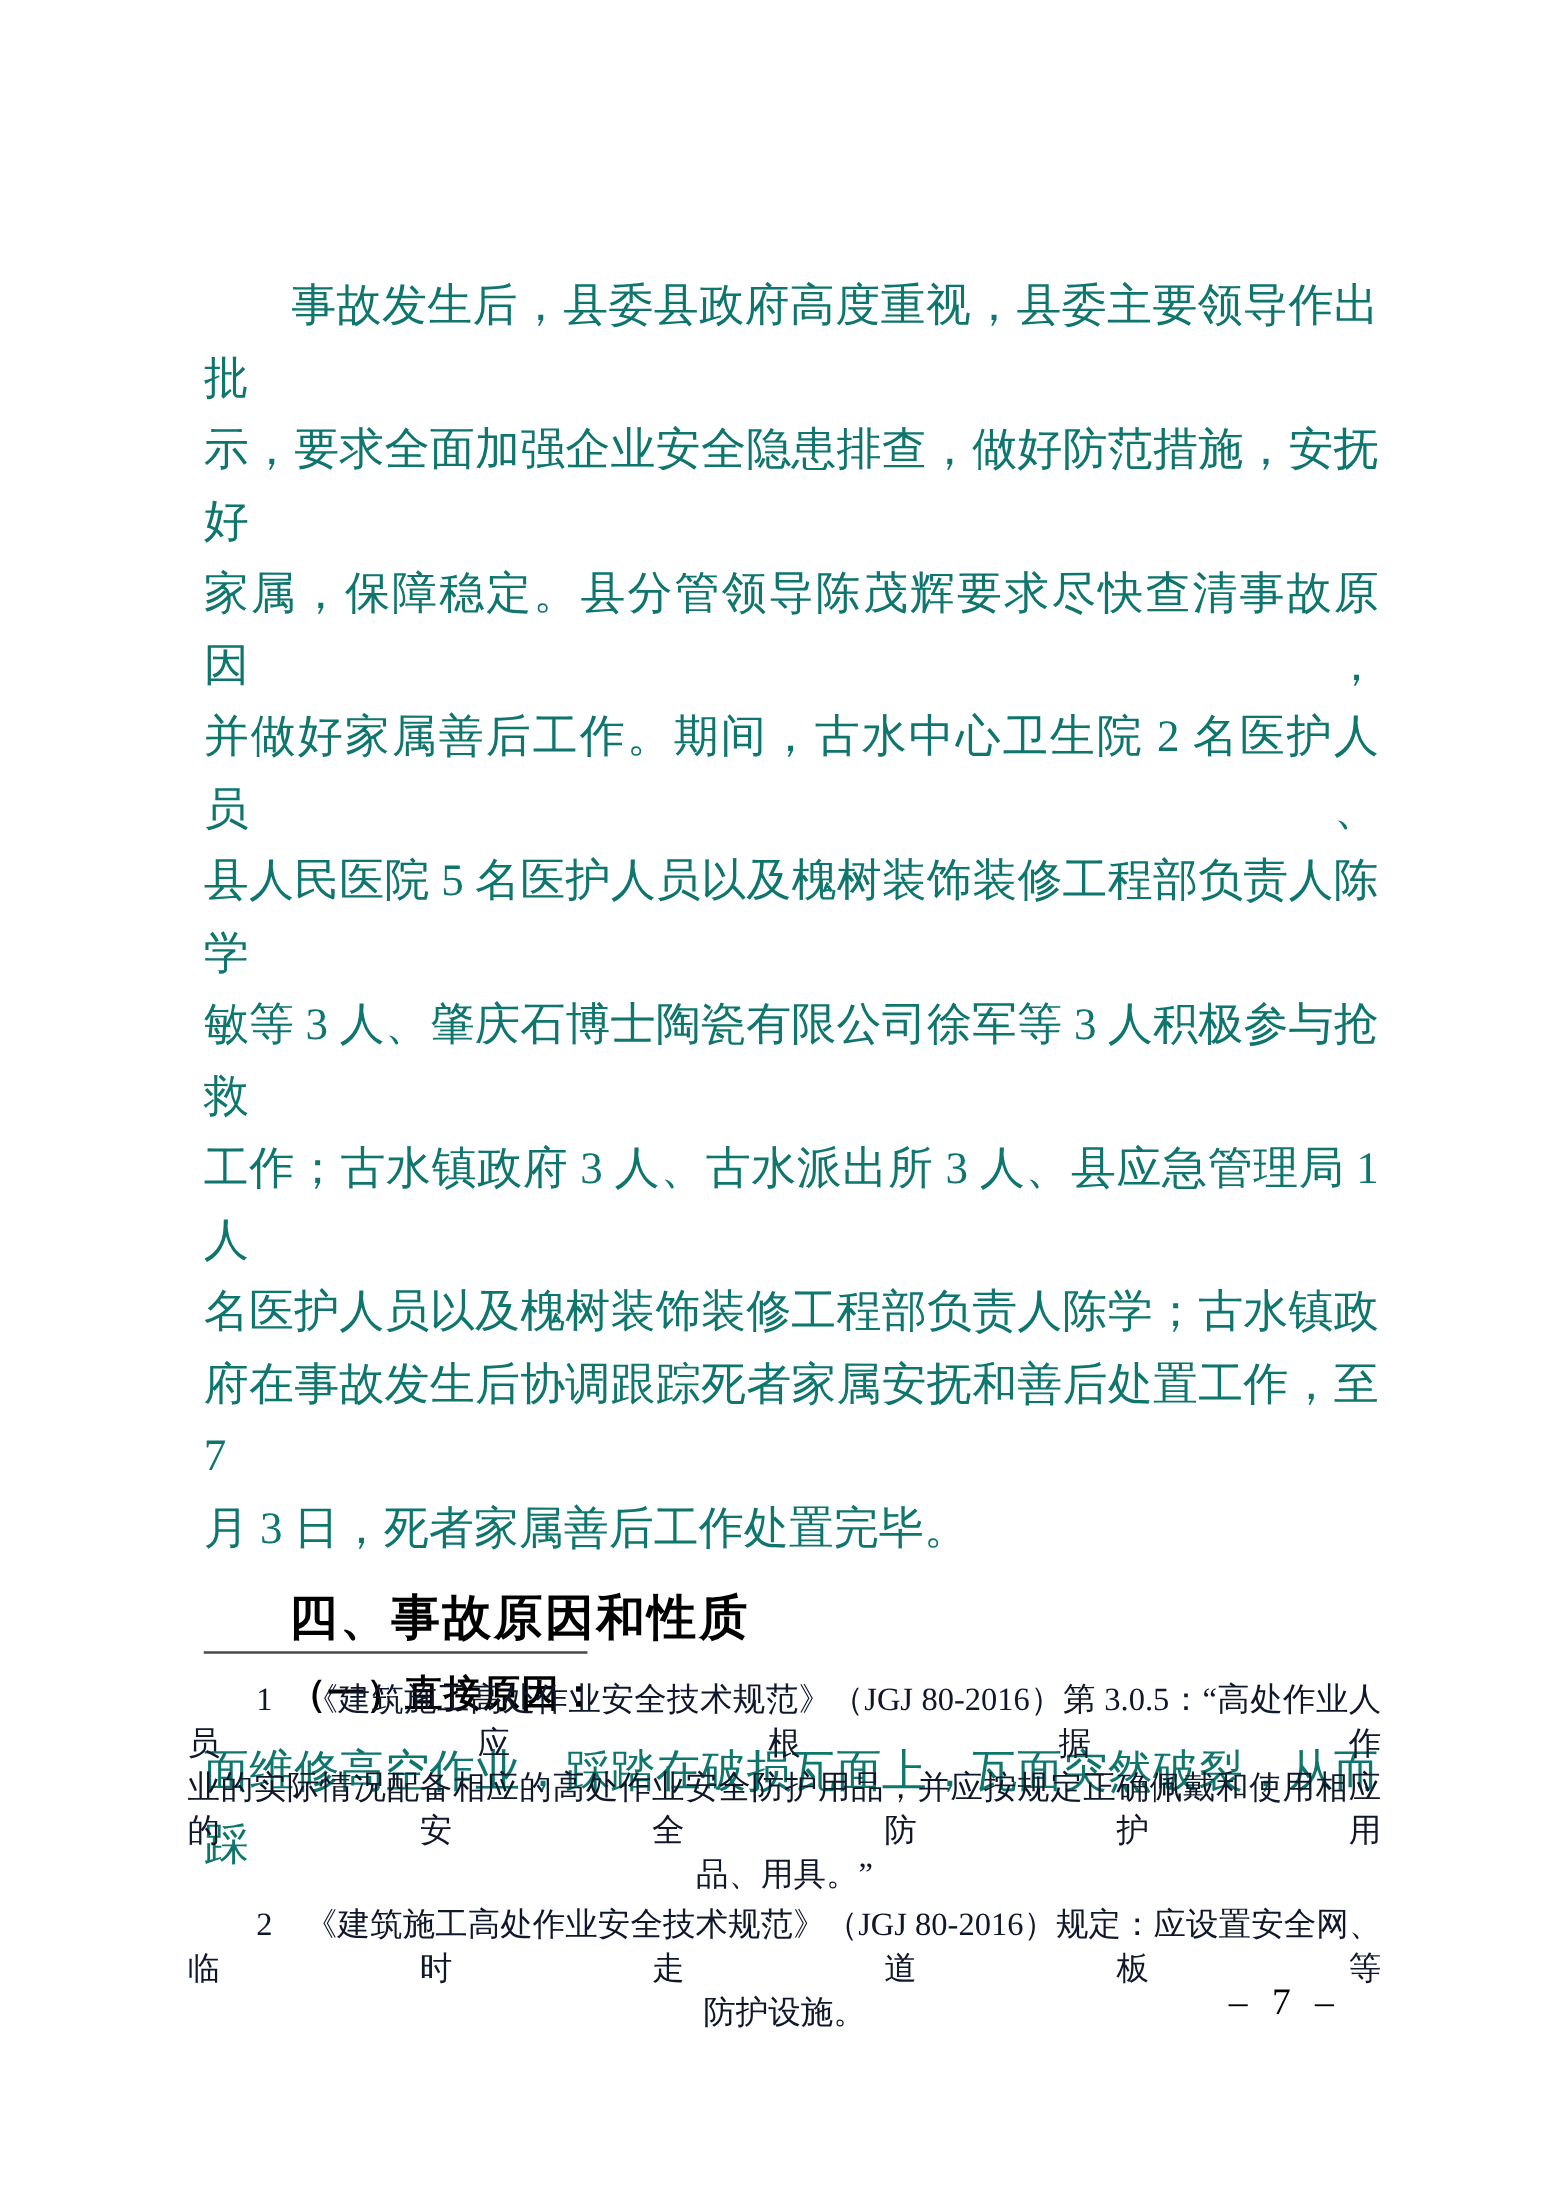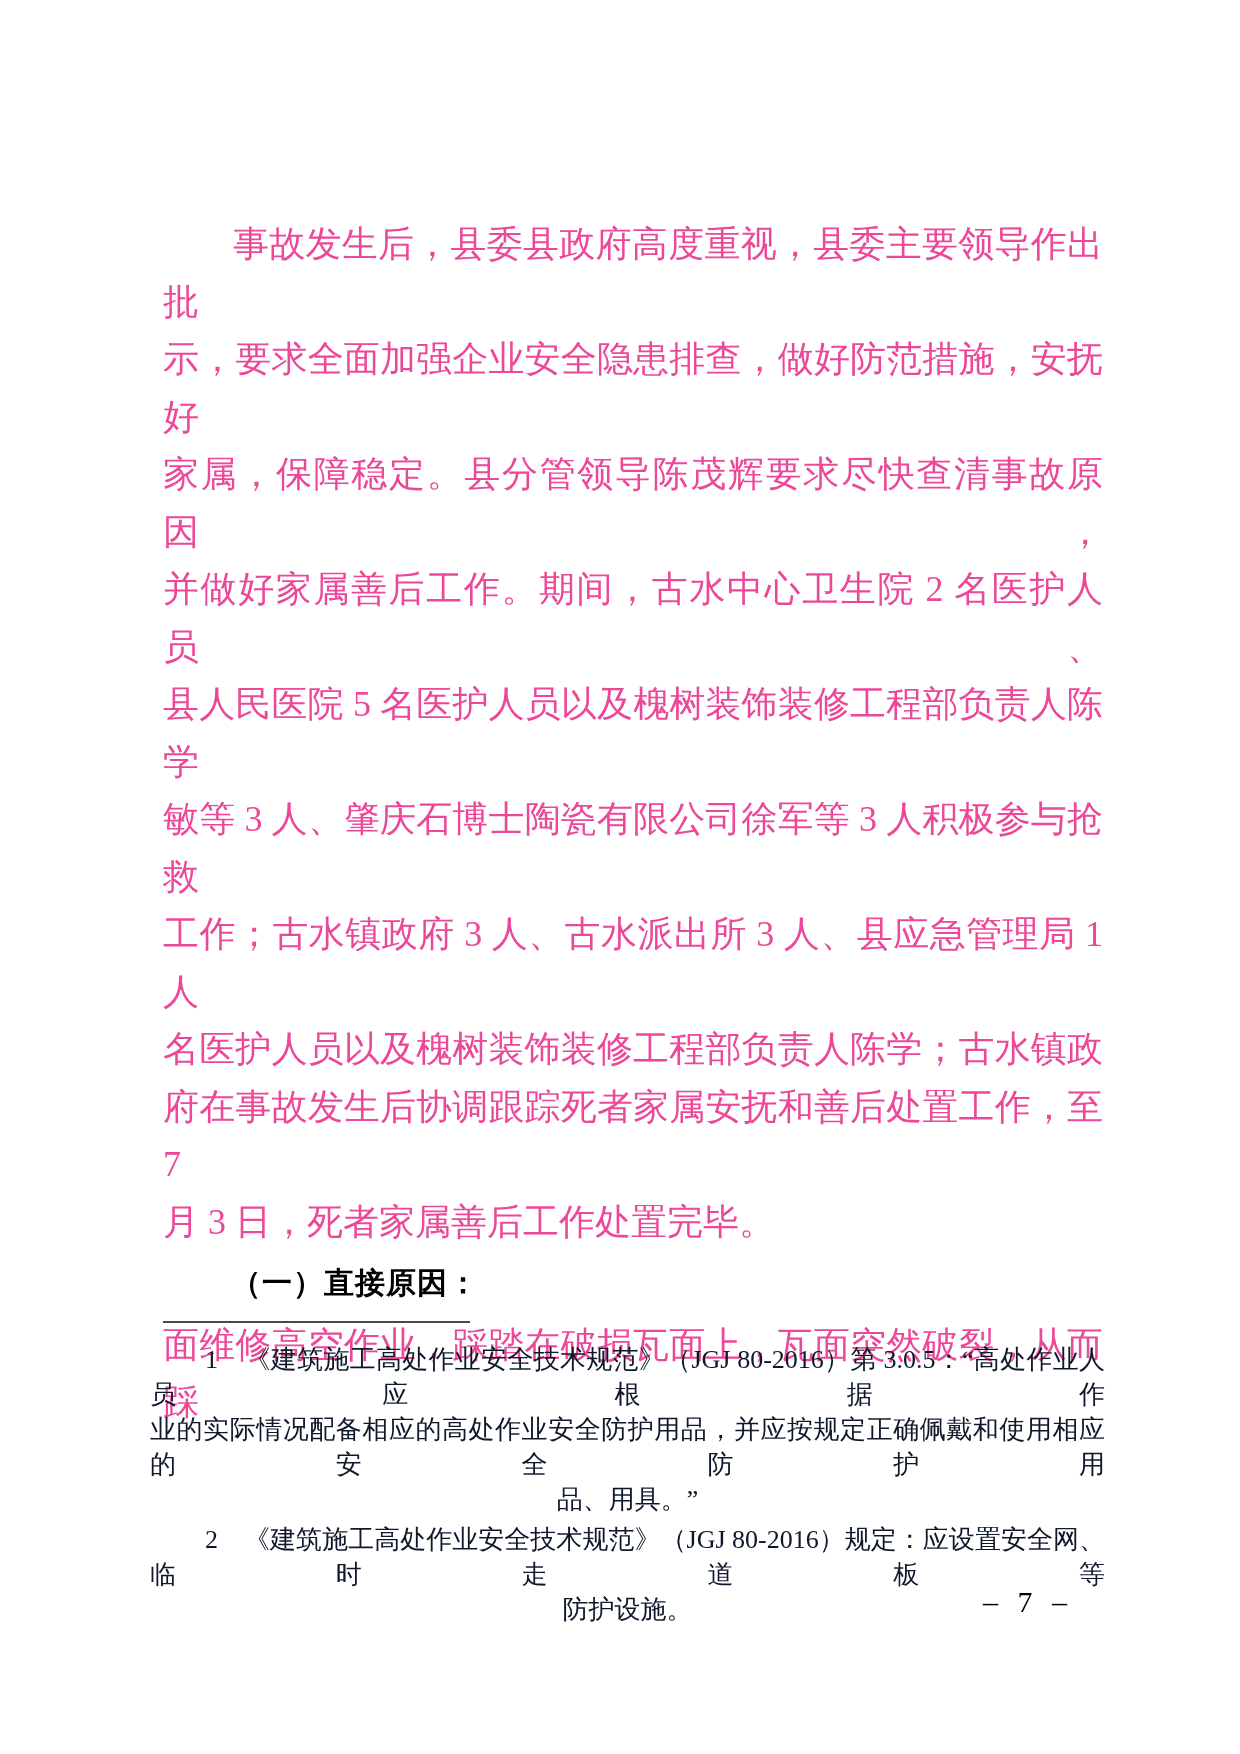--- a/index.html
+++ b/index.html
@@ -18,21 +18,21 @@
   }
   .content {
     position: absolute;
     left: 163px;
     top: 0;
     width: 940px;
   }
   .body-text {
     font-size: 36px;
     line-height: 57.5px;
-    color: #ec4899;
+    color: #0f766e;
   }
   .line {
     text-align: justify;
     text-align-last: justify;
   }
   .line.no-just {
     text-align: left;
     text-align-last: auto;
   }
   .line.indent {
@@ -109,20 +109,21 @@
       <div class="line">家属，保障稳定。县分管领导陈茂辉要求尽快查清事故原因，</div>
       <div class="line">并做好家属善后工作。期间，古水中心卫生院 2 名医护人员、</div>
       <div class="line">县人民医院 5 名医护人员以及槐树装饰装修工程部负责人陈学</div>
       <div class="line">敏等 3 人、肇庆石博士陶瓷有限公司徐军等 3 人积极参与抢救</div>
       <div class="line">工作；古水镇政府 3 人、古水派出所 3 人、县应急管理局 1 人</div>
       <div class="line">名医护人员以及槐树装饰装修工程部负责人陈学；古水镇政</div>
       <div class="line">府在事故发生后协调跟踪死者家属安抚和善后处置工作，至 7</div>
       <div class="line no-just">月 3 日，死者家属善后工作处置完毕。</div>
     </div>
 
+    <div class="h-section">四、事故原因和性质</div>
 
     <div class="h-sub">（一）直接原因：</div>
 
     <div class="p2 body-text">
       <div class="line">面维修高空作业，踩踏在破损瓦面上，瓦面突然破裂，从而踩</div>
 
     </div>
 
   </div>
 

